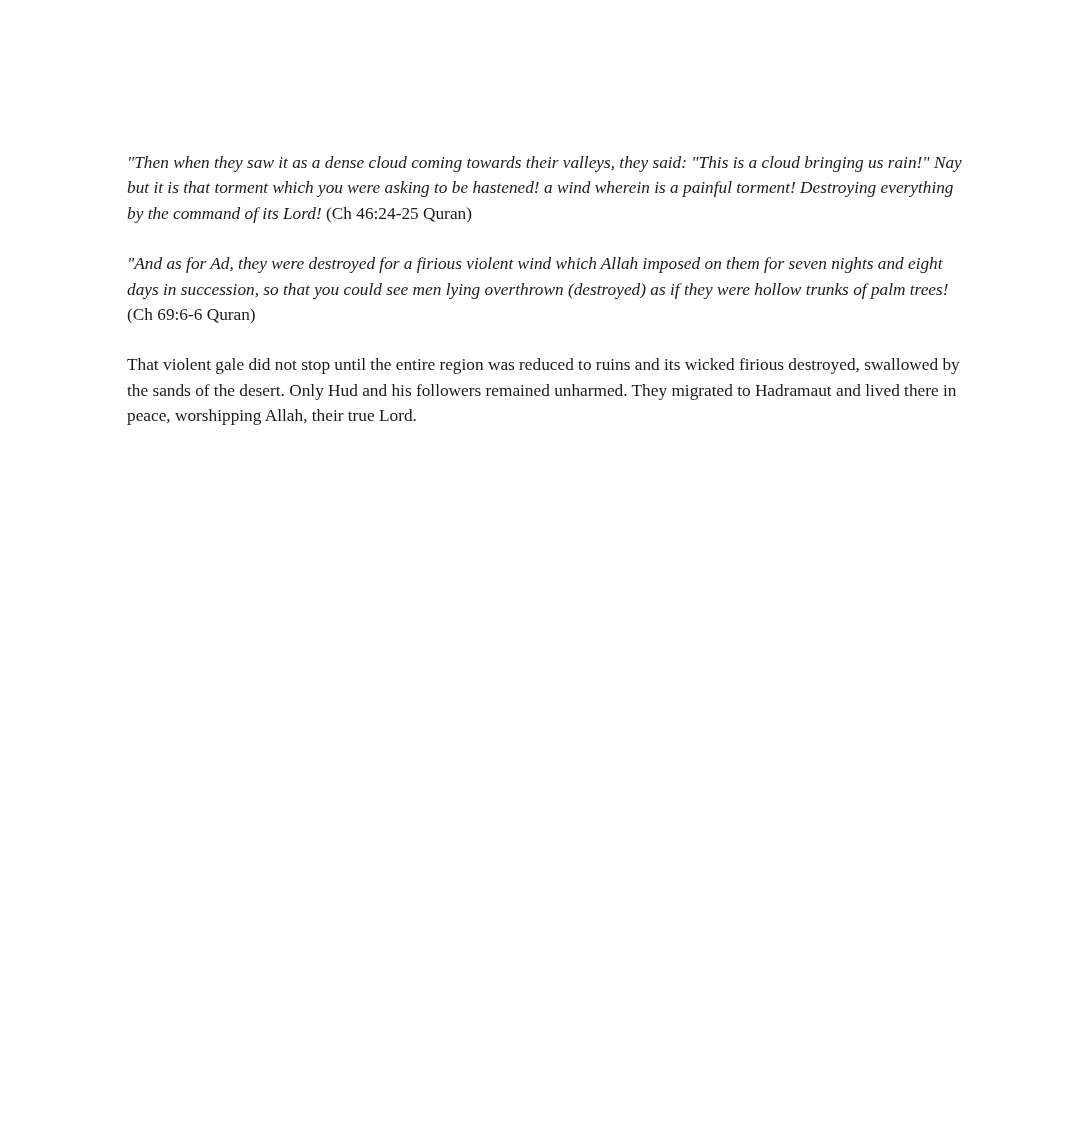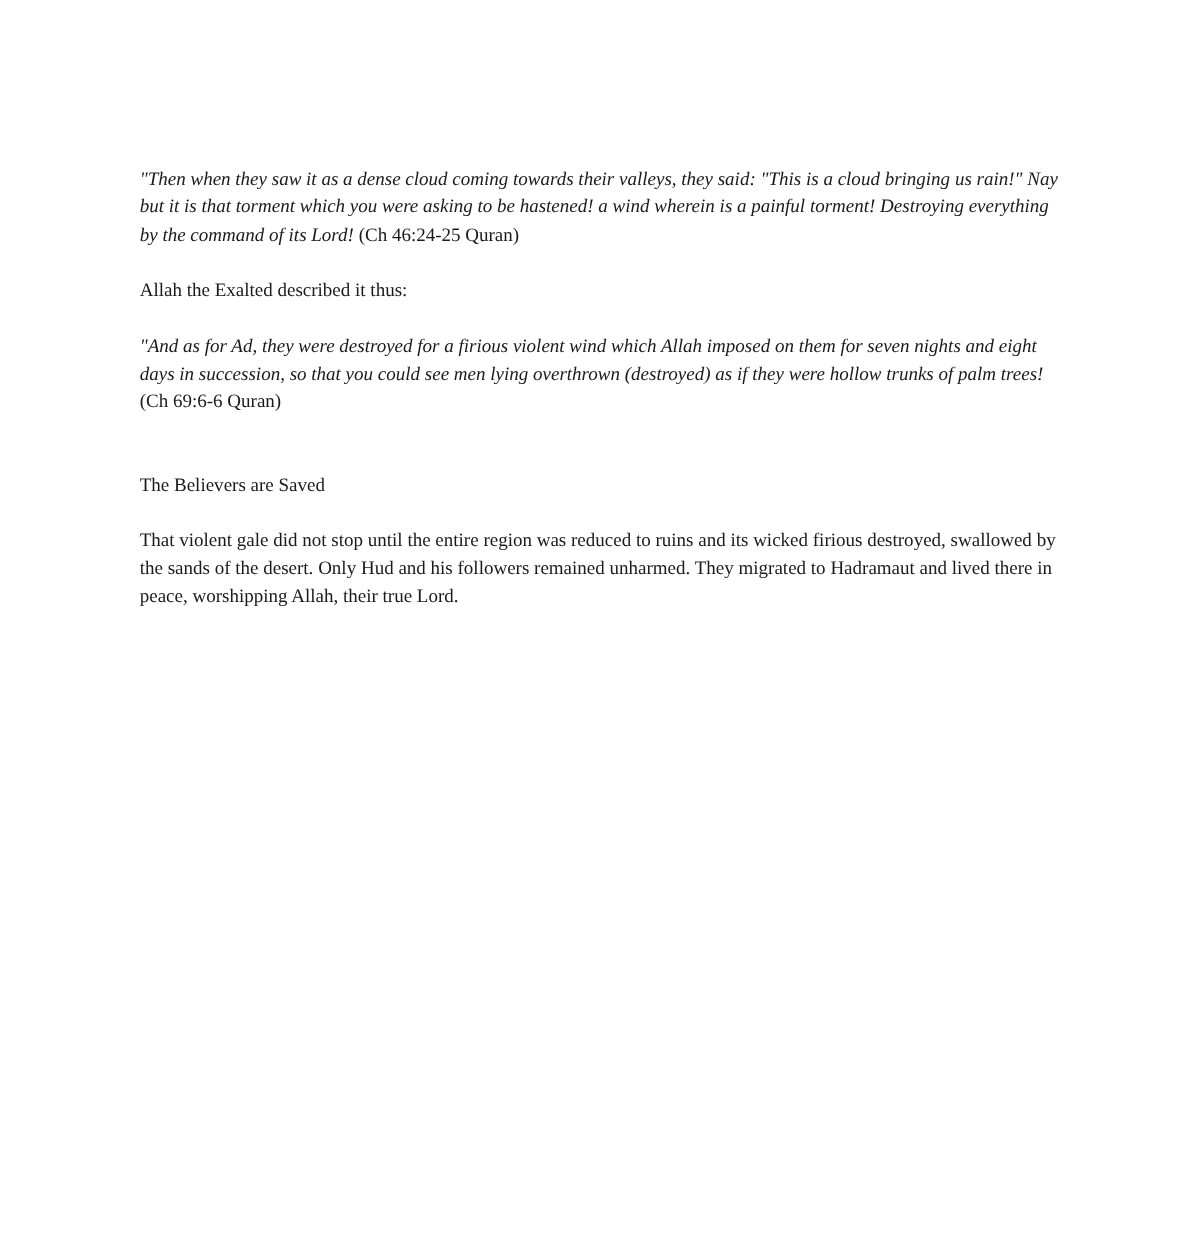--- a/index.html
+++ b/index.html
@@ -48,22 +48,20 @@
   }
 </style>
 </head>
 <body>
 
 <div class="doc-page">
   <div class="doc-content">
 
     <p class="para quote"><em>"Then when they saw it as a dense cloud coming towards their valleys, they said: "This is a cloud bringing us rain!" Nay but it is that torment which you were asking to be hastened! a wind wherein is a painful torment! Destroying everything by the command of its Lord!</em><span class="citation"> (Ch 46:24-25 Quran)</span></p>
 
-    <p class="para">Allah the Exalted described it thus:</p>
 
     <p class="para quote"><em>"And as for Ad, they were destroyed for a firious violent wind which Allah imposed on them for seven nights and eight days in succession, so that you could see men lying overthrown (destroyed) as if they were hollow trunks of palm trees!</em><span class="citation"> (Ch 69:6-6 Quran)</span></p>
 
-    <p class="para section-heading">The Believers are Saved</p>
 
     <p class="para">That violent gale did not stop until the entire region was reduced to ruins and its wicked firious destroyed, swallowed by the sands of the desert. Only Hud and his followers remained unharmed. They migrated to Hadramaut and lived there in peace, worshipping Allah, their true Lord.</p>
 
   </div>
 </div>
 
 </body></html>

